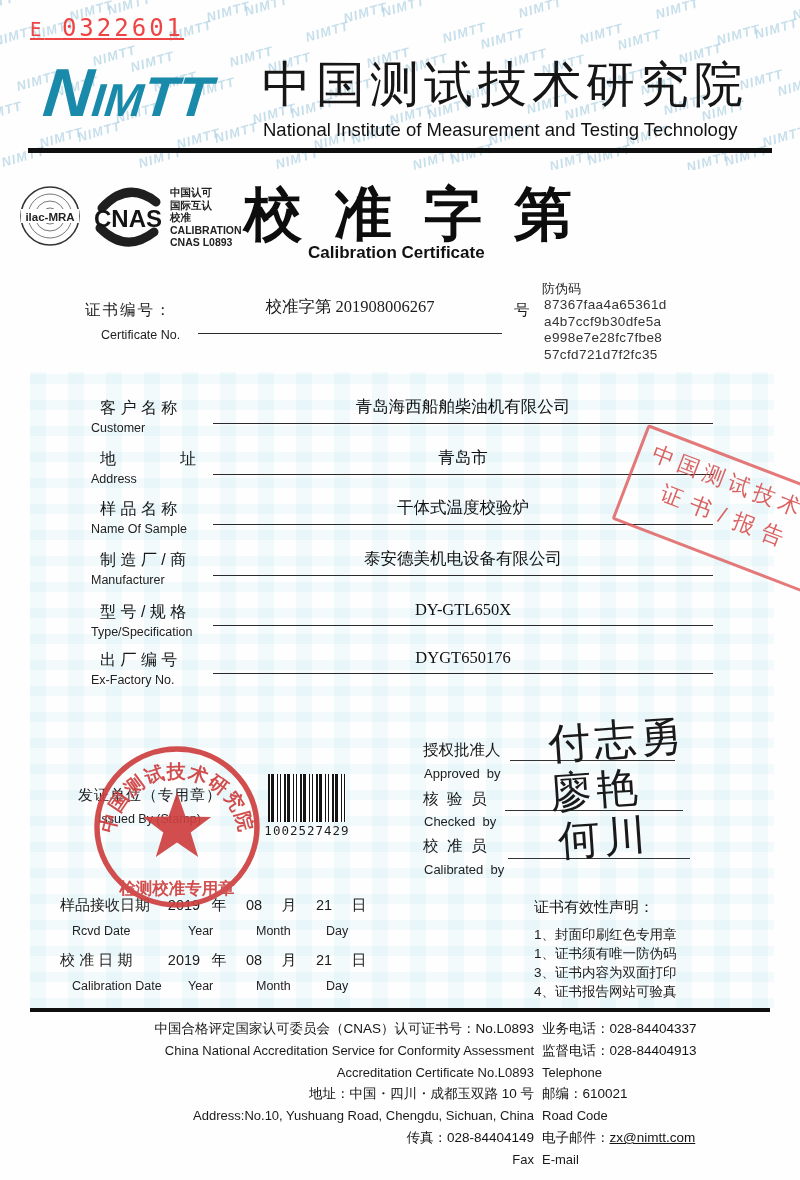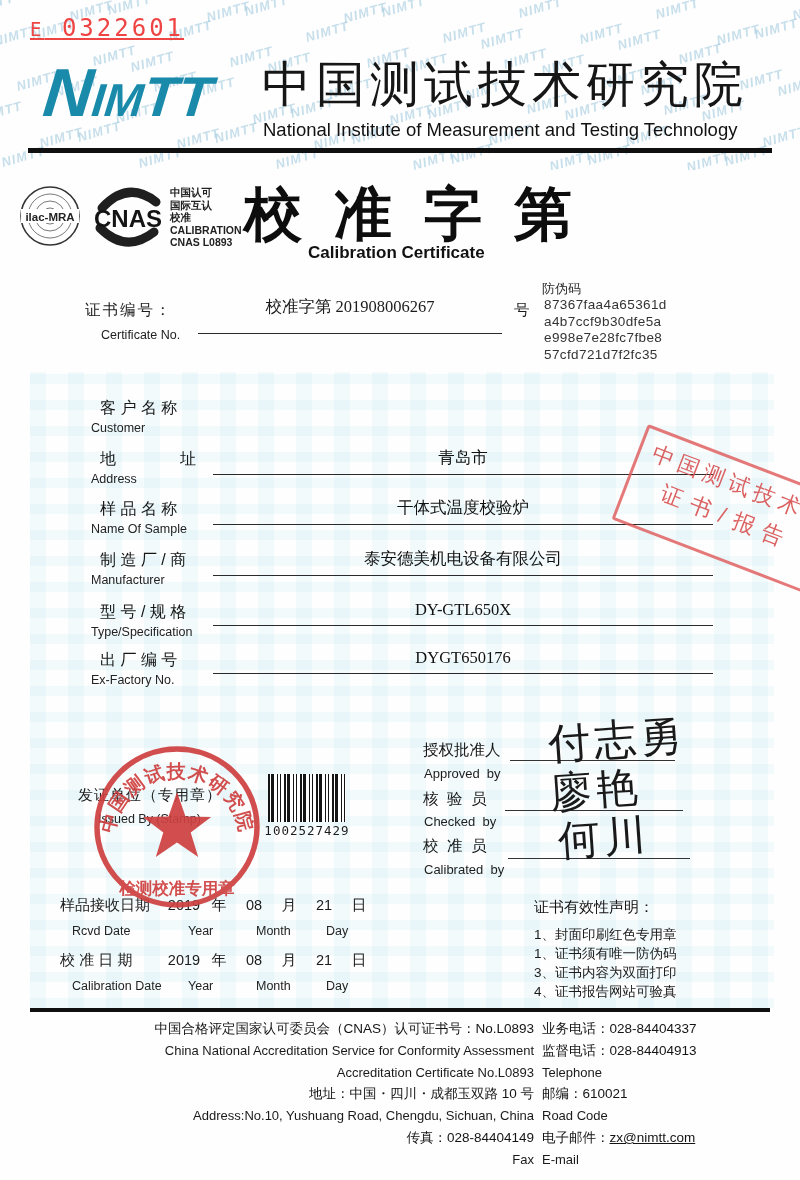--- a/index.html
+++ b/index.html
@@ -226,20 +226,21 @@
   <div class="antifake">防伪码</div>
   <div class="antifake-lines">
     <div>87367faa4a65361d</div>
     <div>a4b7ccf9b30dfe5a</div>
     <div>e998e7e28fc7fbe8</div>
     <div>57cfd721d7f2fc35</div>
   </div>
 
   <div class="field" style="top:398px">
     <span class="f-cn">客 户 名 称</span>
+    <span class="f-val">青岛海西船舶柴油机有限公司</span>
     <span class="f-en">Customer</span>
   </div>
   <div class="field" style="top:449px">
     <span class="f-cn">地　　　　址</span>
     <span class="f-val">青岛市</span>
     <span class="f-en">Address</span>
   </div>
   <div class="field" style="top:550px">
     <span class="f-cn">制 造 厂 / 商</span>
     <span class="f-val">泰安德美机电设备有限公司</span>

